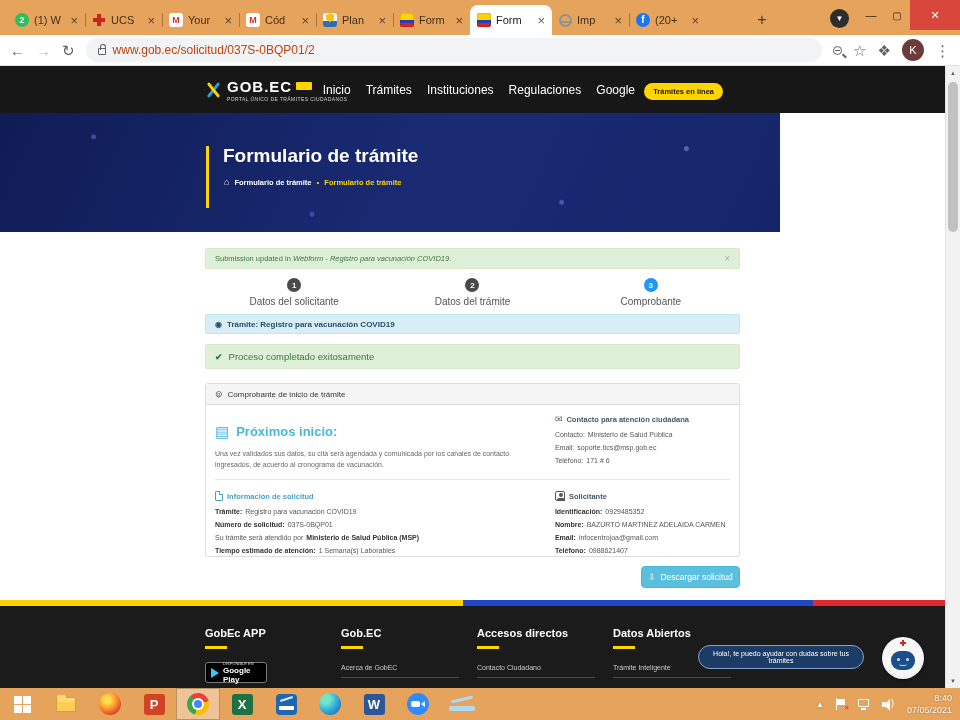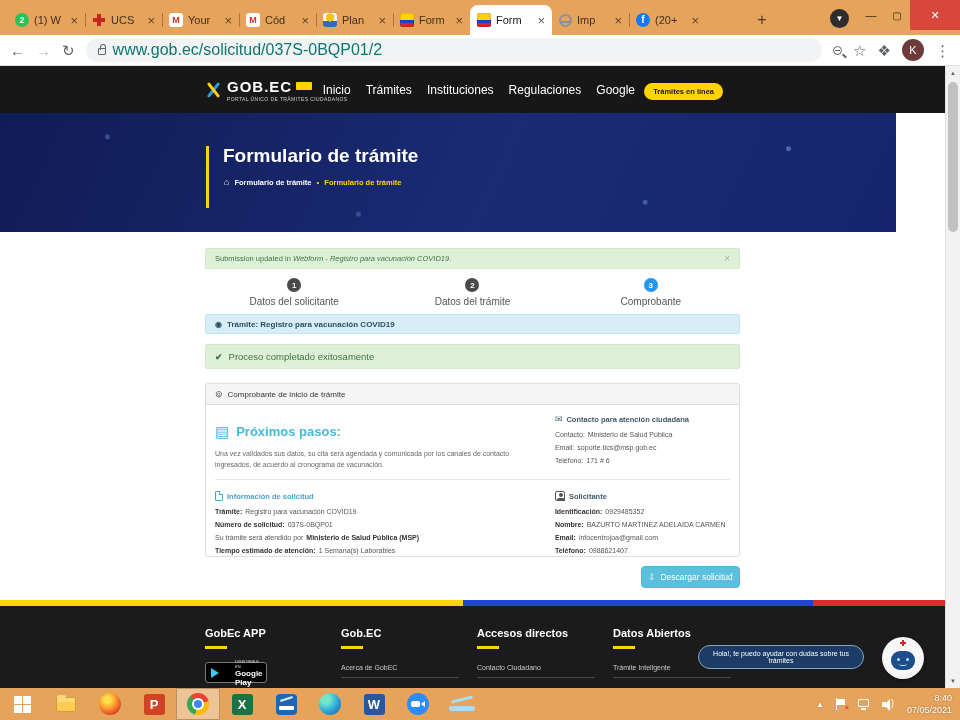--- a/index.html
+++ b/index.html
@@ -33,21 +33,21 @@
   .wbtn.max { left:884px; width:26px; font-size:10px; }
   .wbtn.closew { left:910px; width:50px; background:#d7473b; color:#fff; }
 
   
   .toolbar { position:absolute; top:35px; left:0; width:960px; height:31px; background:#fff; border-bottom:1px solid #dcdfe3; display:flex; align-items:center; padding:0 10px; gap:11px; }
   .navg { font-size:15px; color:#5f6368; line-height:1; }
   .navg.dis { color:#b8bcc0; }
   .urlpill { flex:1; height:24px; background:#f1f3f4; border-radius:13px; display:flex; align-items:center; padding:0 12px; gap:7px; }
   .lock { width:8px; height:7px; border:1.5px solid #5f6368; border-radius:1px; position:relative; margin-top:3px; }
   .lock::before { content:''; position:absolute; left:1px; top:-5px; width:4px; height:5px; border:1.5px solid #5f6368; border-bottom:none; border-radius:3px 3px 0 0; }
-  .url { font-size:16px; color:#0f766e; }
+  .url { font-size:12px; color:#c2410c; }
   .mag { width:9px; height:9px; border:1.8px solid #5f6368; border-radius:50%; position:relative; }
   .mag::after { content:''; position:absolute; left:8px; top:8px; width:5px; height:1.8px; background:#5f6368; transform:rotate(45deg); }
   .mag::before { content:''; position:absolute; left:1px; top:3px; width:5px; height:1.5px; background:#5f6368; }
   .avatar { width:22px; height:22px; border-radius:50%; background:#6e3b3b; color:#fff; font-size:11px; display:flex; align-items:center; justify-content:center; }
 
   
   .siteheader { position:absolute; top:66px; left:0; width:945px; height:47px; background:#171717; display:flex; align-items:center; }
   .logo { position:absolute; left:205px; display:flex; align-items:center; gap:6px; }
   .logox { position:relative; width:16px; height:20px; }
   .logox i, .logox b { position:absolute; width:3px; height:18px; left:7px; top:1px; border-radius:2px; }
@@ -55,21 +55,21 @@
   .logox b { background:#ffd400; transform:rotate(-38deg); }
   .logotxt .row1 { display:flex; align-items:center; gap:4px; }
   .logotitle { color:#fff; font-size:15px; font-weight:bold; letter-spacing:1px; }
   .logobadge { width:16px; height:8px; background:#ffd400; border-radius:1px; }
   .logosub { color:#cfcfcf; font-size:5px; letter-spacing:.4px; margin-top:1px; }
   .sitenav { position:absolute; right:228px; display:flex; gap:15px; }
   .sitenav span { color:#fff; font-size:12px; }
   .tram-btn { background:#ffd400; color:#161616; font-size:7.5px; font-weight:bold; border-radius:9px; padding:4px 9px; white-space:nowrap; }
 
   
-  .banner { position:absolute; top:113px; left:0; width:896px; height:119px; background:
+  .banner { position:absolute; top:113px; left:0; width:780px; height:119px; background:
       radial-gradient(circle at 88% 30%, rgba(130,160,255,.5) 0 2px, rgba(0,0,0,0) 3px),
       radial-gradient(circle at 72% 75%, rgba(130,160,255,.4) 0 2px, rgba(0,0,0,0) 3px),
       radial-gradient(circle at 12% 20%, rgba(130,160,255,.35) 0 2px, rgba(0,0,0,0) 3px),
       radial-gradient(circle at 40% 85%, rgba(130,160,255,.3) 0 2px, rgba(0,0,0,0) 3px),
       linear-gradient(115deg, #101c55 0%, #1a2b74 55%, #16256b 100%); }
   .accent { position:absolute; left:206px; top:33px; width:3px; height:62px; background:#ffd400; }
   .bannertitle { position:absolute; left:223px; top:32px; color:#fff; font-size:19px; font-weight:bold; }
   .crumbs { position:absolute; left:224px; top:64px; display:flex; align-items:center; gap:5px; }
   .crumbs .home { color:#fff; font-size:9px; }
   .crumb1 { color:#fff; font-size:7.5px; font-weight:bold; }
@@ -115,21 +115,21 @@
   .dl-btn { position:absolute; top:334px; left:641px; width:99px; height:22px; background:#5bc0de; border:1px solid #46b8da; border-radius:4px; color:#fff; font-size:8.5px; display:flex; align-items:center; justify-content:center; gap:5px; }
 
   
   .footer { position:absolute; top:600px; left:0; width:945px; height:88px; background:#1b1b1b; }
   .stripe { height:6px; background:linear-gradient(to right, #ffd400 0 49%, #2047c4 49% 86%, #e0282e 86% 100%); }
   .fcols { position:absolute; left:205px; top:27px; display:flex; }
   .fcol { width:136px; }
   .ftitle { color:#fff; font-size:11px; font-weight:bold; }
   .fline { width:22px; height:3px; background:#ffd400; margin-top:7px; }
   .flink { margin-top:15px; font-size:7px; color:#c9c9c9; border-bottom:1px solid #4a4a4a; padding-bottom:6px; width:118px; }
-  .gplay { margin-top:13px; width:62px; height:21px; background:#000; border:1px solid #7a7a7a; border-radius:3px; display:flex; align-items:center; gap:16px; padding:0 5px; }
+  .gplay { margin-top:13px; width:62px; height:21px; background:#000; border:1px solid #7a7a7a; border-radius:3px; display:flex; align-items:center; gap:4px; padding:0 5px; }
   .gplay .tri { width:0; height:0; border-top:5px solid transparent; border-bottom:5px solid transparent; border-left:8px solid #3bc8f5; }
   .gplay .gtxt { display:flex; flex-direction:column; }
   .gplay .g1 { color:#ddd; font-size:4px; }
   .gplay .g2 { color:#fff; font-size:8px; font-weight:bold; }
   .chatpill { position:absolute; left:698px; top:45px; width:166px; height:24px; background:#1c3c66; border:1px solid #86a3c6; border-radius:12px; color:#fff; font-size:7px; display:flex; align-items:center; justify-content:center; text-align:center; padding:0 10px; }
   .robot { position:absolute; left:882px; top:37px; width:42px; height:42px; border-radius:50%; background:radial-gradient(circle at 50% 42%, #f7f7f7 0 60%, #dfe3e8 100%); box-shadow:0 1px 3px rgba(0,0,0,.5); }
   .robot .face { position:absolute; left:9px; top:14px; width:24px; height:19px; border-radius:9px; background:#1d4e89; }
   .robot .eye1, .robot .eye2 { position:absolute; top:7px; width:3px; height:3px; border-radius:50%; background:#bfe6ff; }
   .robot .eye1 { left:6px; } .robot .eye2 { left:15px; }
   .robot .smile { position:absolute; left:8px; top:12px; width:8px; height:3px; border-bottom:1.5px solid #bfe6ff; border-radius:0 0 6px 6px; }
@@ -335,21 +335,21 @@
   <div class="panel">
     <div class="panelhead">
       <span class="ic">⊚</span>
       <span>Comprobante de inicio de trámite</span>
     </div>
 
     <div class="prow">
       <div class="pcol-l">
         <div class="nexthead">
           <span class="listic">▤</span>
-          <span class="nexttitle">Próximos pasos:</span>
+          <span class="nexttitle">Próximos inicio:</span>
         </div>
         <div class="nextbody">Una vez validados sus datos, su cita será agendada y comunicada por los canales de contacto ingresados, de acuerdo al cronograma de vacunación.</div>
       </div>
       <div class="pcol-r">
         <div class="sechead">
           <span class="envic">✉</span>
           <span>Contacto para atención ciudadana</span>
         </div>
         <div class="line">
           <span class="n">Contacto:</span><span class="n">Ministerio de Salud Pública</span>

